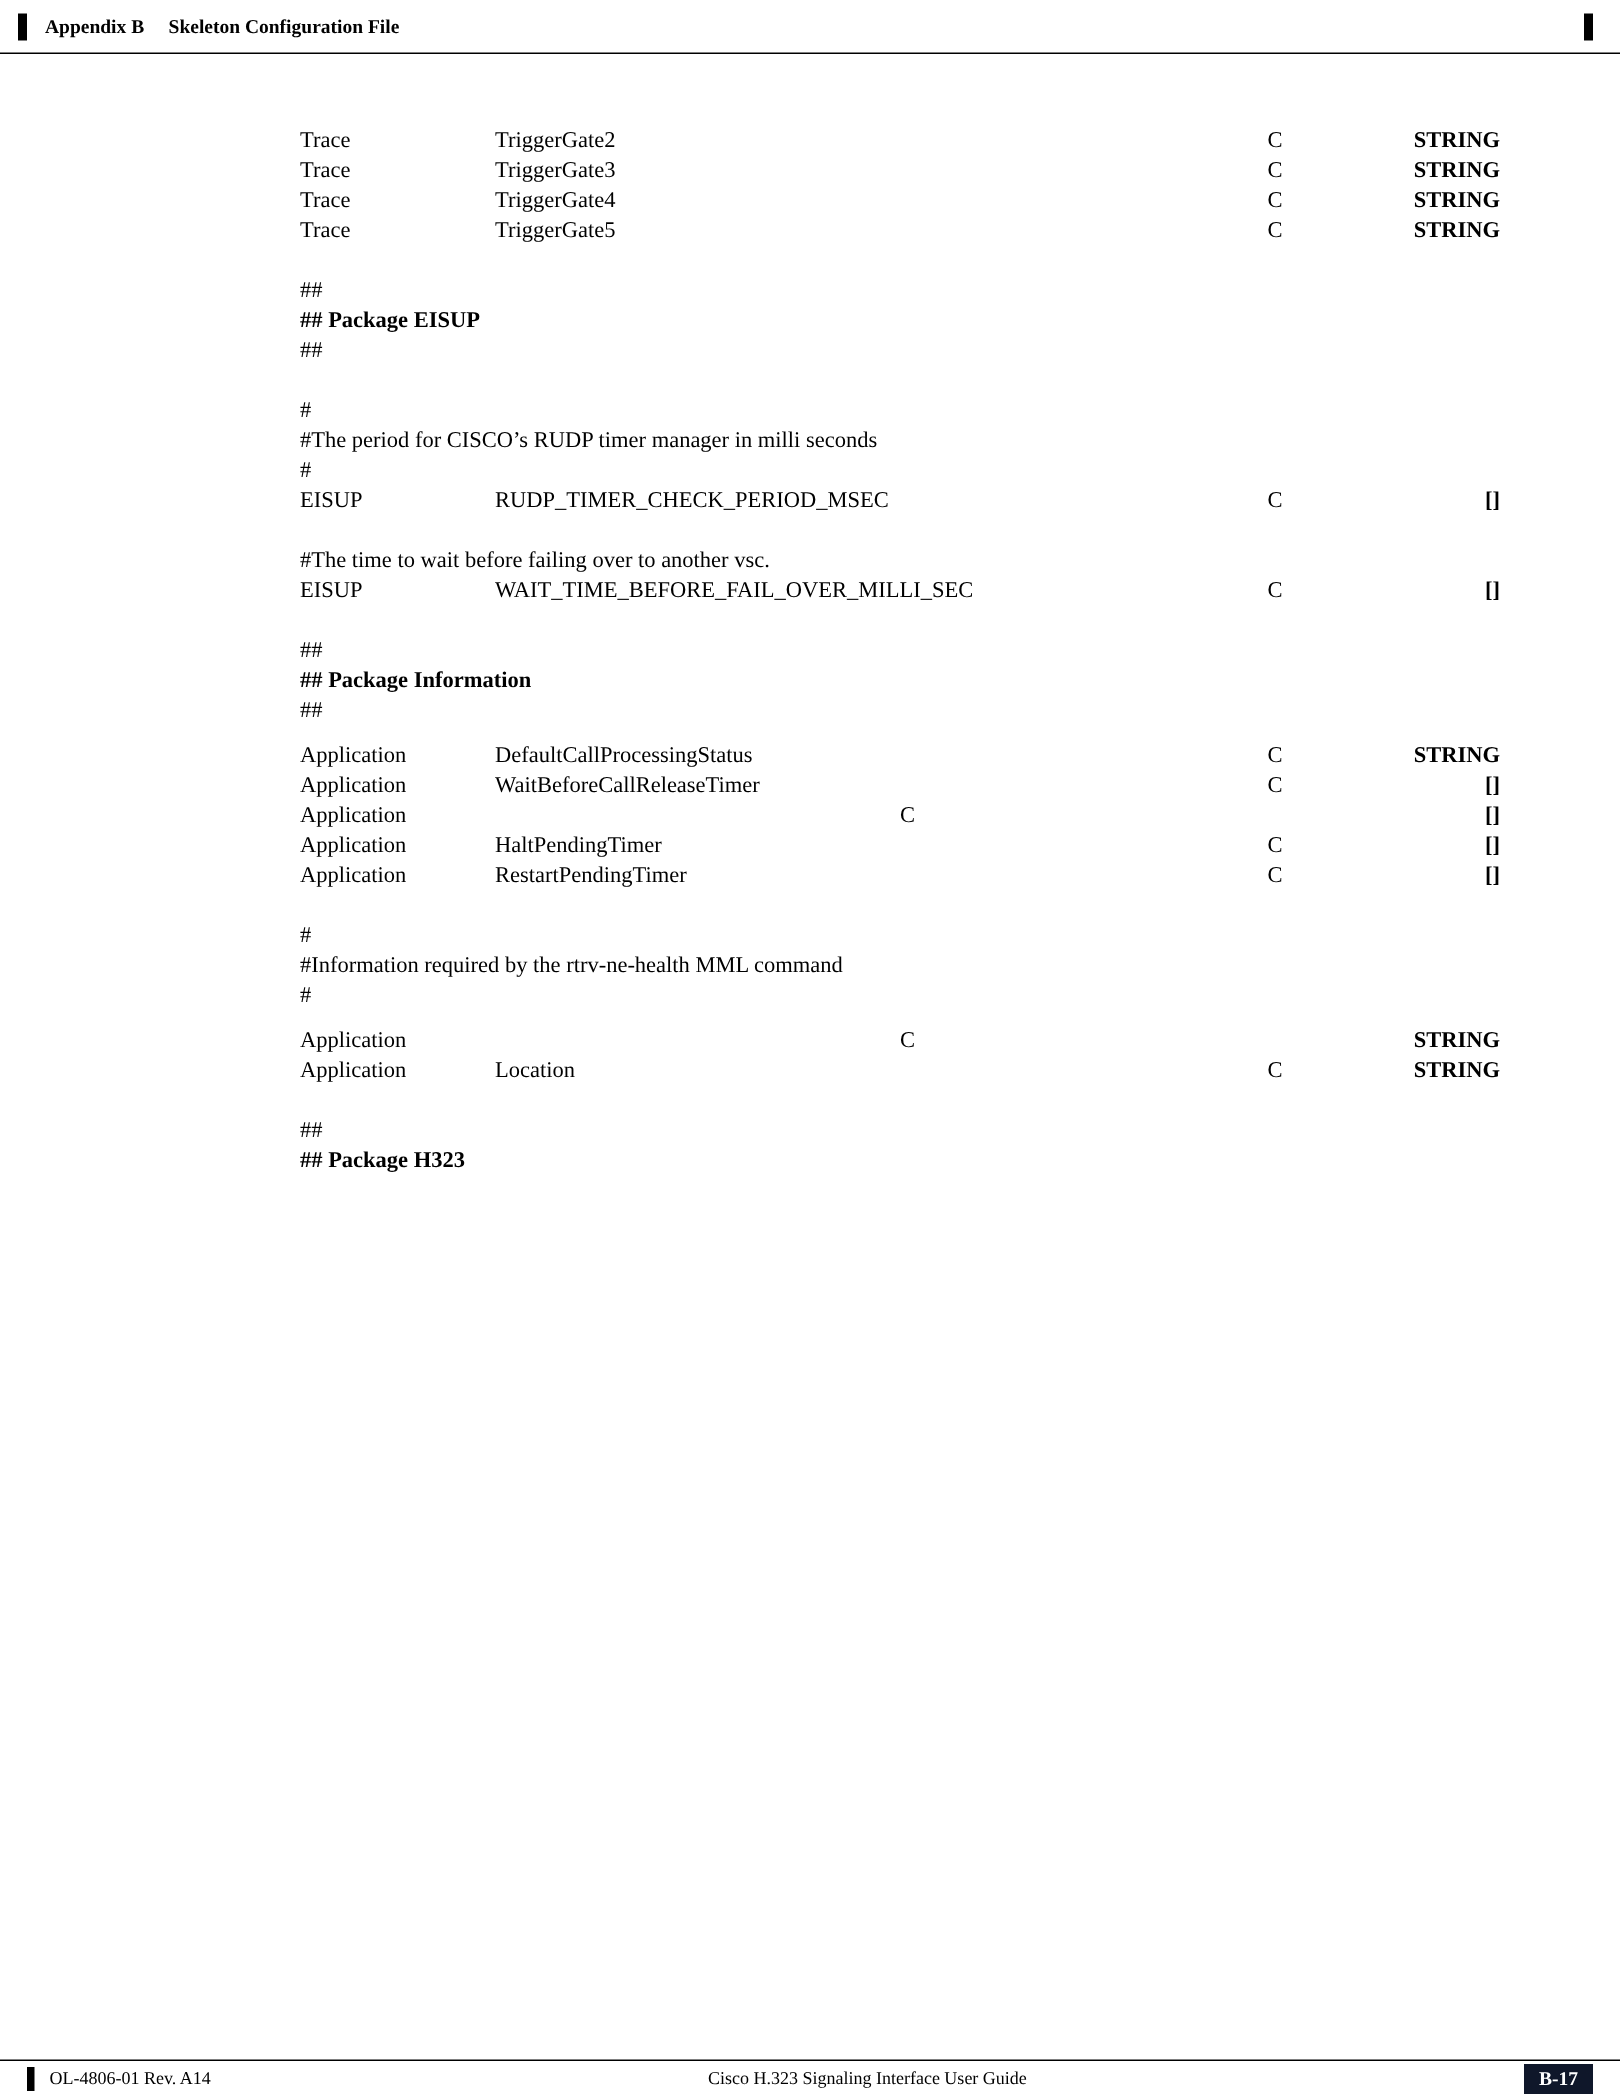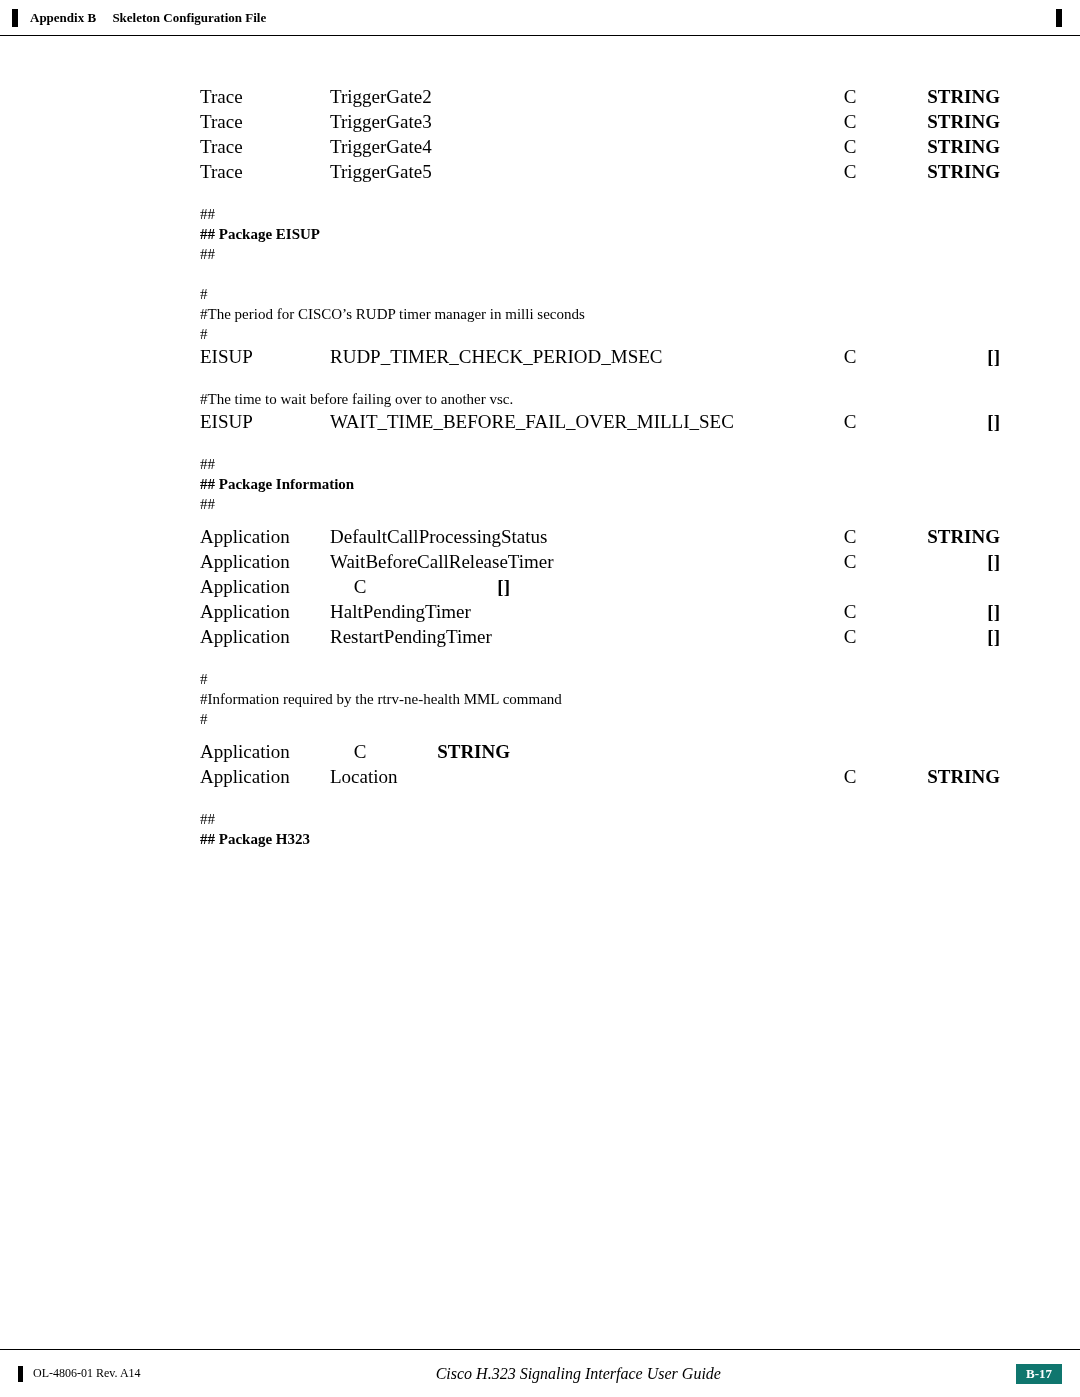--- a/index.html
+++ b/index.html
@@ -41,60 +41,60 @@
     .footer-bar {
       position: absolute;
       bottom: 0;
       left: 0;
       right: 0;
       border-top: 1.5px solid #000;
       display: flex;
       justify-content: space-between;
       align-items: center;
       padding: 6px 18px;
-      height: 48px;
+      height: 24px;
     }
     .footer-left {
       display: flex;
       align-items: center;
       font-size: 12px;
     }
     .footer-left-mark {
       width: 5px;
       height: 16px;
       background: #000;
       margin-right: 10px;
     }
     .footer-center {
-      font-size: 16px;
-      font-style: italic;
+      font-size: 12px;
     }
     .footer-right {
       font-size: 13px;
       font-weight: bold;
-      background: #0f766e;
+      background: #0f172a;
       color: #fff;
       padding: 2px 10px;
     }
     .header-right-mark {
       margin-left: auto;
       width: 6px;
       height: 18px;
       background: #000;
     }
 
     
     .content {
       padding: 30px 80px 60px 200px;
     }
     .config-row {
       display: flex;
       align-items: baseline;
       margin-bottom: 3px;
-      font-size: 19px;
+      font-size: 15px;
+      justify-content: space-between;
     }
     .col-package {
       width: 130px;
       min-width: 130px;
     }
     .col-param {
       flex: 1;
     }
     .col-c {
       width: 60px;

